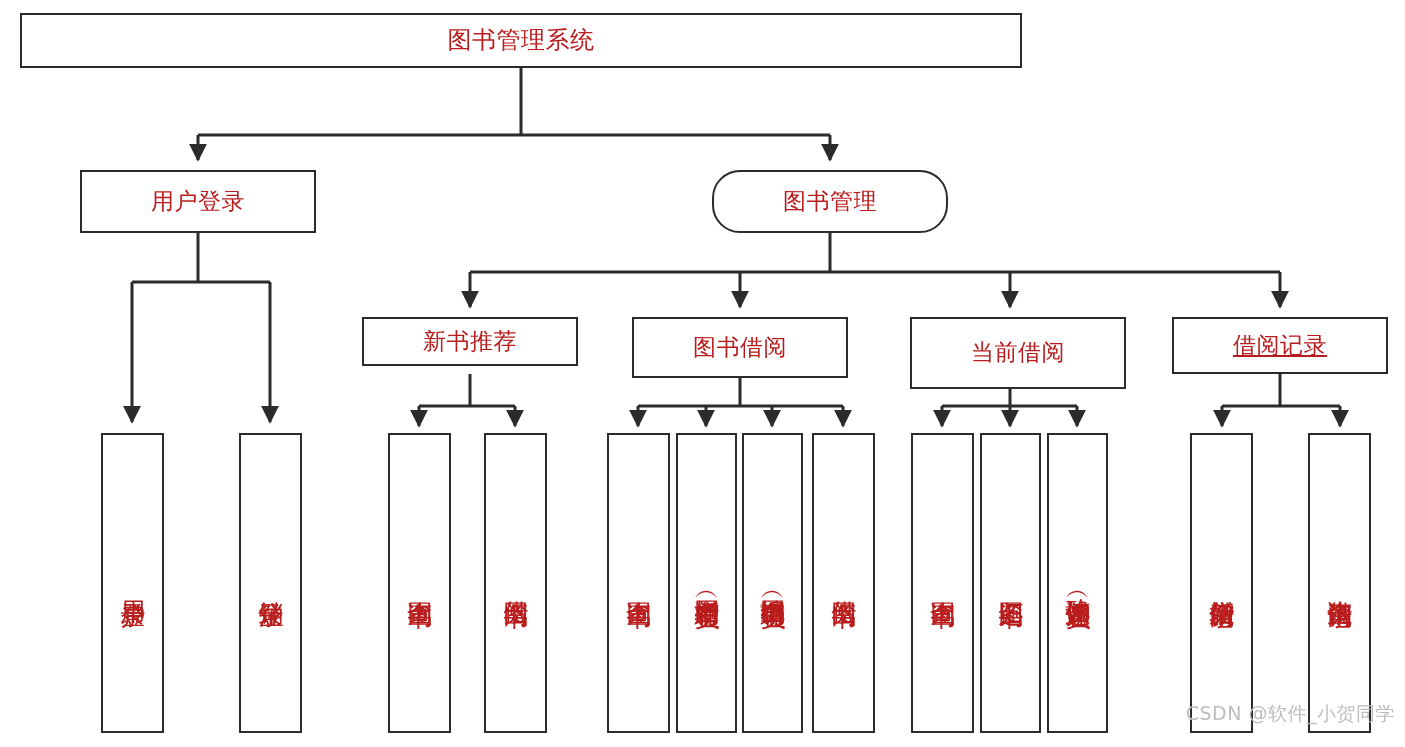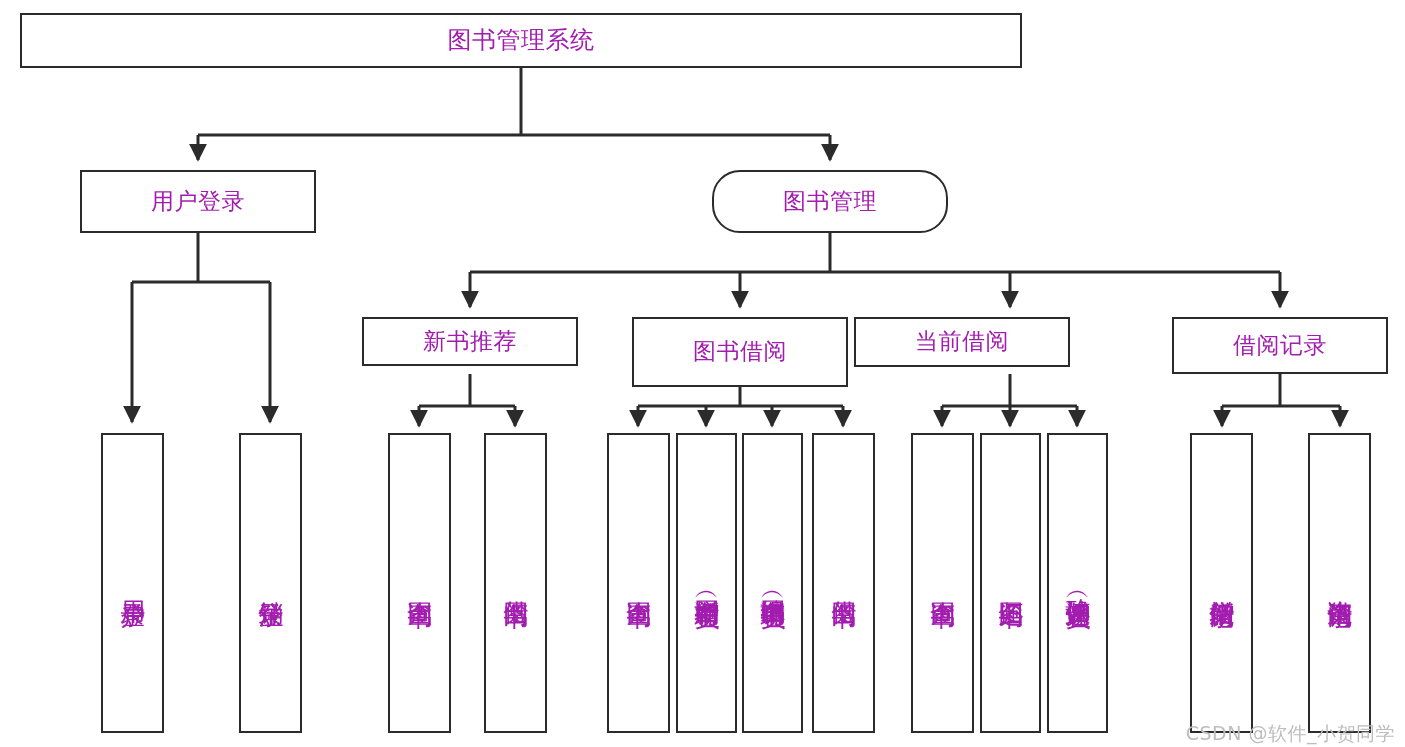--- a/index.html
+++ b/index.html
@@ -26,21 +26,21 @@
     height: 747px;
   }
   .node-box {
     position: absolute;
     box-sizing: border-box;
     border: 2.5px solid #2b2b2b;
     background: #ffffff;
     display: flex;
     align-items: center;
     justify-content: center;
-    color: #a21caf;
+    color: #b91c1c;
   }
   .node-label-h {
     font-size: 23px;
     line-height: 1.1;
     letter-spacing: 0.5px;
     white-space: nowrap;
     text-align: center;
   }
   .node-box.root .node-label-h { font-size: 24px; }
   .node-box.leaf {
@@ -56,21 +56,21 @@
     letter-spacing: 1px;
     text-align: center;
     height: 100%;
     display: flex;
     align-items: center;
     justify-content: center;
   }
   .watermark {
     position: absolute;
     right: 10px;
-    bottom: 0;
+    bottom: 20px;
     font-size: 19px;
     color: #bdbdbd;
     white-space: nowrap;
     letter-spacing: 0.5px;
     pointer-events: none;
   }
 </style>
 </head>
 <body>
 
@@ -133,27 +133,27 @@
   <div class="node-box" style="left:80px; top:170px; width:236px; height:63px;">
     <span class="node-label-h">用户登录</span>
   </div>
   <div class="node-box" style="left:712px; top:170px; width:236px; height:63px;border-radius:28px;">
     <span class="node-label-h">图书管理</span>
   </div>
 
   <div class="node-box" style="left:362px; top:317px; width:216px; height:49px;">
     <span class="node-label-h">新书推荐</span>
   </div>
-  <div class="node-box" style="left:632px; top:317px; width:216px; height:70px;">
+  <div class="node-box" style="left:632px; top:317px; width:216px; height:61px;">
     <span class="node-label-h">图书借阅</span>
   </div>
-  <div class="node-box" style="left:854px; top:317px; width:216px; height:50px;">
+  <div class="node-box" style="left:910px; top:317px; width:216px; height:72px;">
     <span class="node-label-h">当前借阅</span>
   </div>
-  <div class="node-box" style="left:1172px; top:317px; width:216px; height:57px;">
+  <div class="node-box" style="left:1172px; top:317px; width:216px; height:57px;text-decoration:underline;">
     <span class="node-label-h">借阅记录</span>
   </div>
 
   <div class="node-box leaf" style="left:101px; top:433px; width:63px; height:300px;">
     <span class="node-label-v">用户登录</span>
   </div>
   <div class="node-box leaf" style="left:239px; top:433px; width:63px; height:300px;">
     <span class="node-label-v">注销登录</span>
   </div>
 

